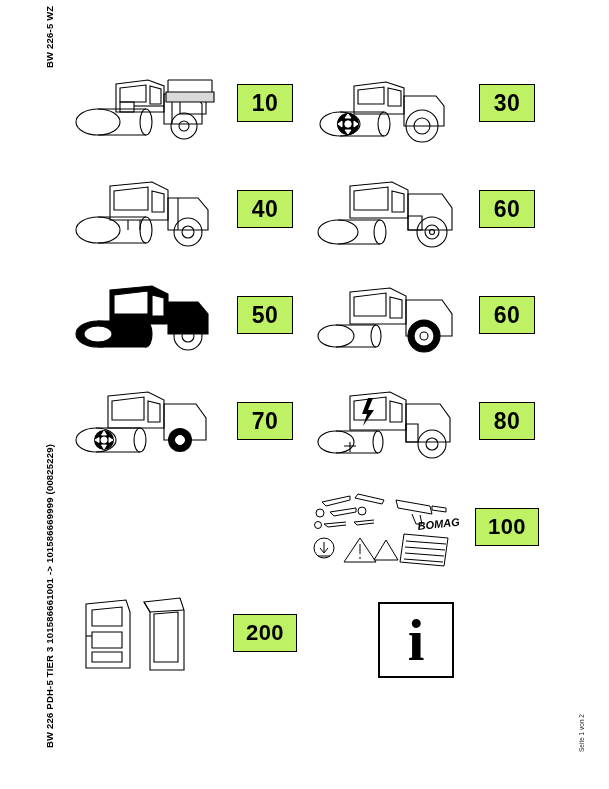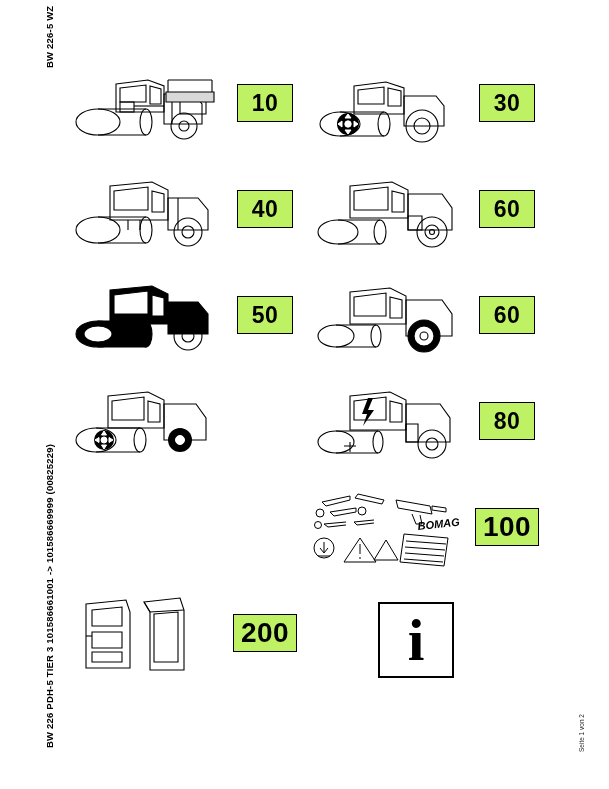--- a/index.html
+++ b/index.html
@@ -86,21 +86,21 @@
     background: #bef264;
     display: flex;
     align-items: center;
     justify-content: center;
     font-size: 23px;
     font-weight: bold;
     font-family: "Liberation Sans", sans-serif;
     letter-spacing: 0.5px;
     text-align: right;
   }
-  .numbox.wide { width: 62px; right: -4px; font-size: 28px; }
+  .numbox.wide { width: 62px; right: -4px; font-size: 22px; }
 
   
   .infobox {
     position: absolute;
     left: 378px;
     top: 602px;
     width: 72px;
     height: 72px;
     border: 2.4px solid #000;
     background: #fff;
@@ -318,20 +318,21 @@
           <g fill="#fff" stroke="#fff" stroke-width="1">
             <circle cx="36" cy="60" r="3"></circle>
             <path d="M36 51 L38.5 55 L33.5 55 Z"></path>
             <path d="M36 69 L38.5 65 L33.5 65 Z"></path>
             <path d="M27 60 L31 57.5 L31 62.5 Z"></path>
             <path d="M45 60 L41 57.5 L41 62.5 Z"></path>
             <circle cx="112" cy="60" r="4.5"></circle>
           </g>
         </svg>
       </div>
+      <div class="numbox">70</div>
     </div>
 
     <div class="cell right">
       <div class="art">
         <svg viewBox="0 0 165 98">
           <g fill="none" stroke="#000" stroke-width="1.1">
             <ellipse cx="26" cy="62" rx="18" ry="11"></ellipse>
             <path d="M26 51 L68 51 M26 73 L68 73"></path>
             <ellipse cx="68" cy="62" rx="5" ry="11"></ellipse>
             <path d="M40 16 L80 12 L96 20 L96 50 L40 50 Z"></path>

